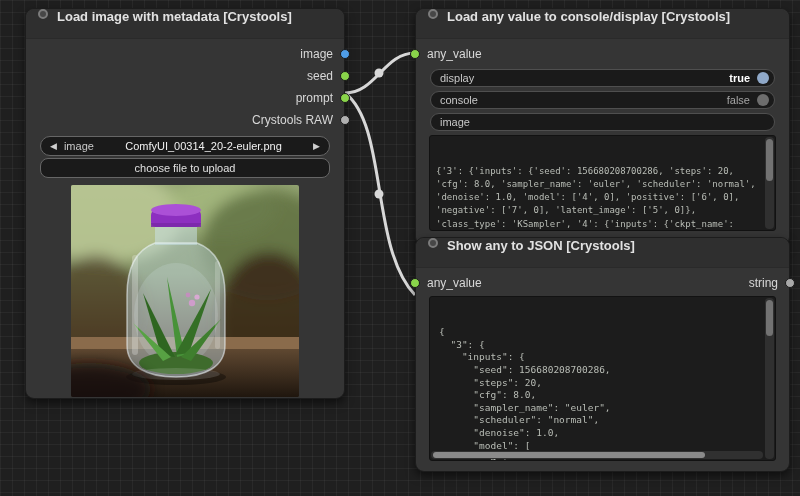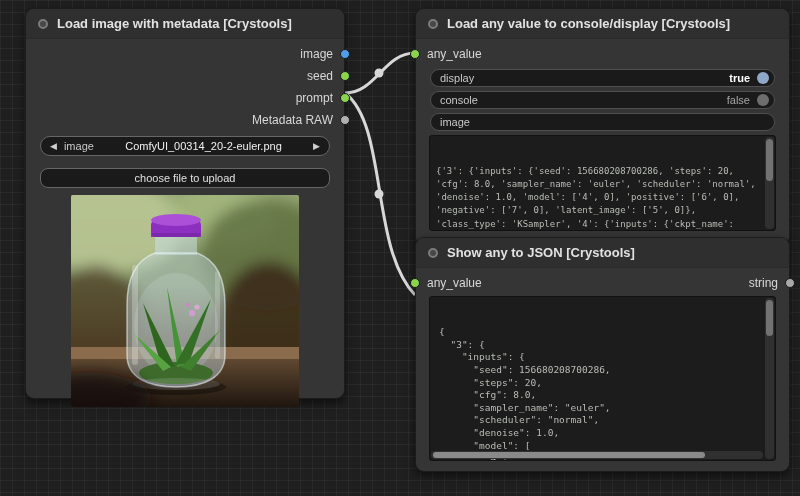--- a/index.html
+++ b/index.html
@@ -12,21 +12,21 @@
       linear-gradient(90deg, rgba(255,255,255,0.045) 1px, transparent 1px);
     background-size:12px 12px;
   }
   .wires { position:absolute; inset:0; }
 
   .node {
     position:absolute; background:#353535; border:1px solid #1c1c1c;
     border-radius:9px; box-shadow:0 4px 10px rgba(0,0,0,0.55); color:#d8d8d8;
   }
   .node-title {
-    height:30px; display:flex; align-items:center; gap:9px; padding:0 12px;
+    height:30px; display:flex; gap:9px; padding:0 12px;
     background:#2f2f2f; border-radius:9px 9px 0 0; border-bottom:1px solid #2a2a2a;
     font-size:13px; font-weight:bold; color:#e2e2e2; cursor:default;
   }
   .c-dot { width:10px; height:10px; border-radius:50%; background:#474747; border:2px solid #7c7c7c; flex:none; }
 
   .out-row { display:flex; justify-content:flex-end; align-items:center; height:22px; padding-right:0; gap:7px; font-size:12px; }
   .in-row  { display:flex; align-items:center; height:22px; gap:7px; font-size:12px; margin-top:4px; }
   .slot-dot { width:10px; height:10px; border-radius:50%; border:1px solid #191919; flex:none; }
   .out-row .slot-dot { margin-right:-6px; }
   .in-row  .slot-dot { margin-left:-6px; }
@@ -38,21 +38,21 @@
   .combo {
     margin:5px 14px 0; height:20px; background:#1a1a1a; border:1px solid #666;
     border-radius:10px; display:flex; align-items:center; padding:0 9px;
     font-size:11px; color:#c9c9c9; cursor:pointer;
   }
   .combo .arr { font-size:9px; color:#cfcfcf; }
   .combo .lbl { margin-left:7px; }
   .combo .val { flex:1; text-align:center; color:#f0f0f0; overflow:hidden; white-space:nowrap; }
 
   .upload-btn {
-    margin:12px 14px 0; height:20px; background:#1a1a1a; border:1px solid #666;
+    margin:2px 14px 0; height:20px; background:#1a1a1a; border:1px solid #666;
     border-radius:8px; display:flex; align-items:center; justify-content:center;
     font-size:11px; color:#e0e0e0; cursor:pointer;
   }
 
   .preview { margin:7px auto 0; width:228px; height:212px; display:block; border-radius:2px; overflow:hidden; }
 
   .pill {
     margin:4px 14px 0; height:18px; background:#1a1a1a; border:1px solid #4f4f4f;
     border-radius:9px; display:flex; align-items:center; padding:0 9px;
     font-size:11px; color:#c8c8c8; cursor:pointer;
@@ -100,21 +100,21 @@
       </div>
       <div class="out-row">
         <span>seed</span>
         <span class="slot-dot" style="background: rgb(137, 212, 74);"></span>
       </div>
       <div class="out-row">
         <span>prompt</span>
         <span class="slot-dot" style="background: rgb(137, 212, 74);"></span>
       </div>
       <div class="out-row">
-        <span>Metadata RAW</span>
+        <span>Crystools RAW</span>
         <span class="slot-dot" style="background: rgb(176, 176, 176);"></span>
       </div>
     </div>
 
     <div class="combo">
       <span class="arr">◀</span>
       <span class="lbl">image</span>
       <span class="val">ComfyUI_00314_20-2-euler.png</span>
       <span class="arr">▶</span>
     </div>

